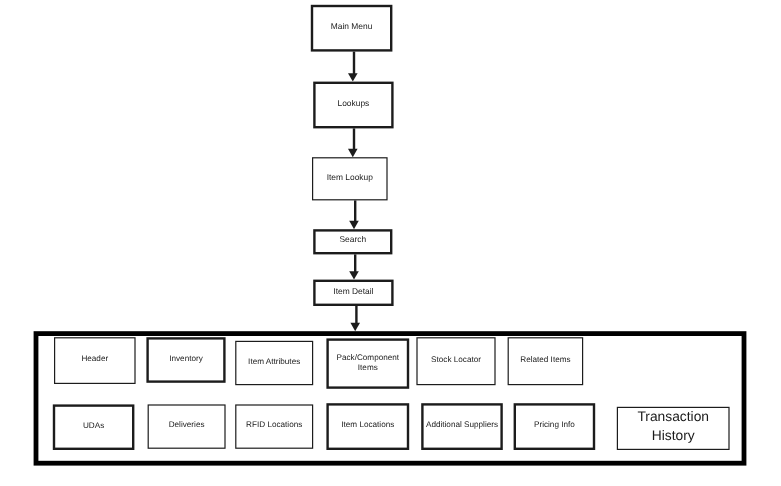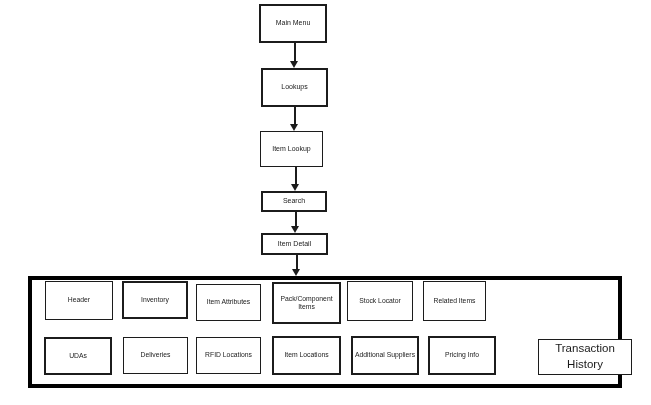--- a/index.html
+++ b/index.html
@@ -116,17 +116,17 @@
     <div class="fbox b2" style="left:240px; top:2px; width:69px; height:42px;">Pack/Component Items</div>
     <div class="fbox b1" style="left:315px; top:1px; width:66px; height:40px;">Stock Locator</div>
     <div class="fbox b1" style="left:391px; top:1px; width:63px; height:40px;">Related Items</div>
 
     <div class="fbox b2" style="left:12px;  top:57px; width:68px; height:38px;">UDAs</div>
     <div class="fbox b1" style="left:91px;  top:57px; width:65px; height:37px;">Deliveries</div>
     <div class="fbox b1" style="left:164px; top:57px; width:65px; height:37px;">RFID Locations</div>
     <div class="fbox b2" style="left:240px; top:56px; width:69px; height:39px;">Item Locations</div>
     <div class="fbox b2" style="left:319px; top:56px; width:68px; height:39px;">Additional Suppliers</div>
     <div class="fbox b2" style="left:396px; top:56px; width:68px; height:39px;">Pricing Info</div>
-    <div class="fbox b1 big" style="left:506px; top:59px; width:94px; height:36px;">Transaction History</div>
+    <div class="fbox b1 big" style="left:482px; top:59px; width:94px; height:36px;">Transaction History</div>
 
   </div>
 
 </div>
 
 </body></html>

